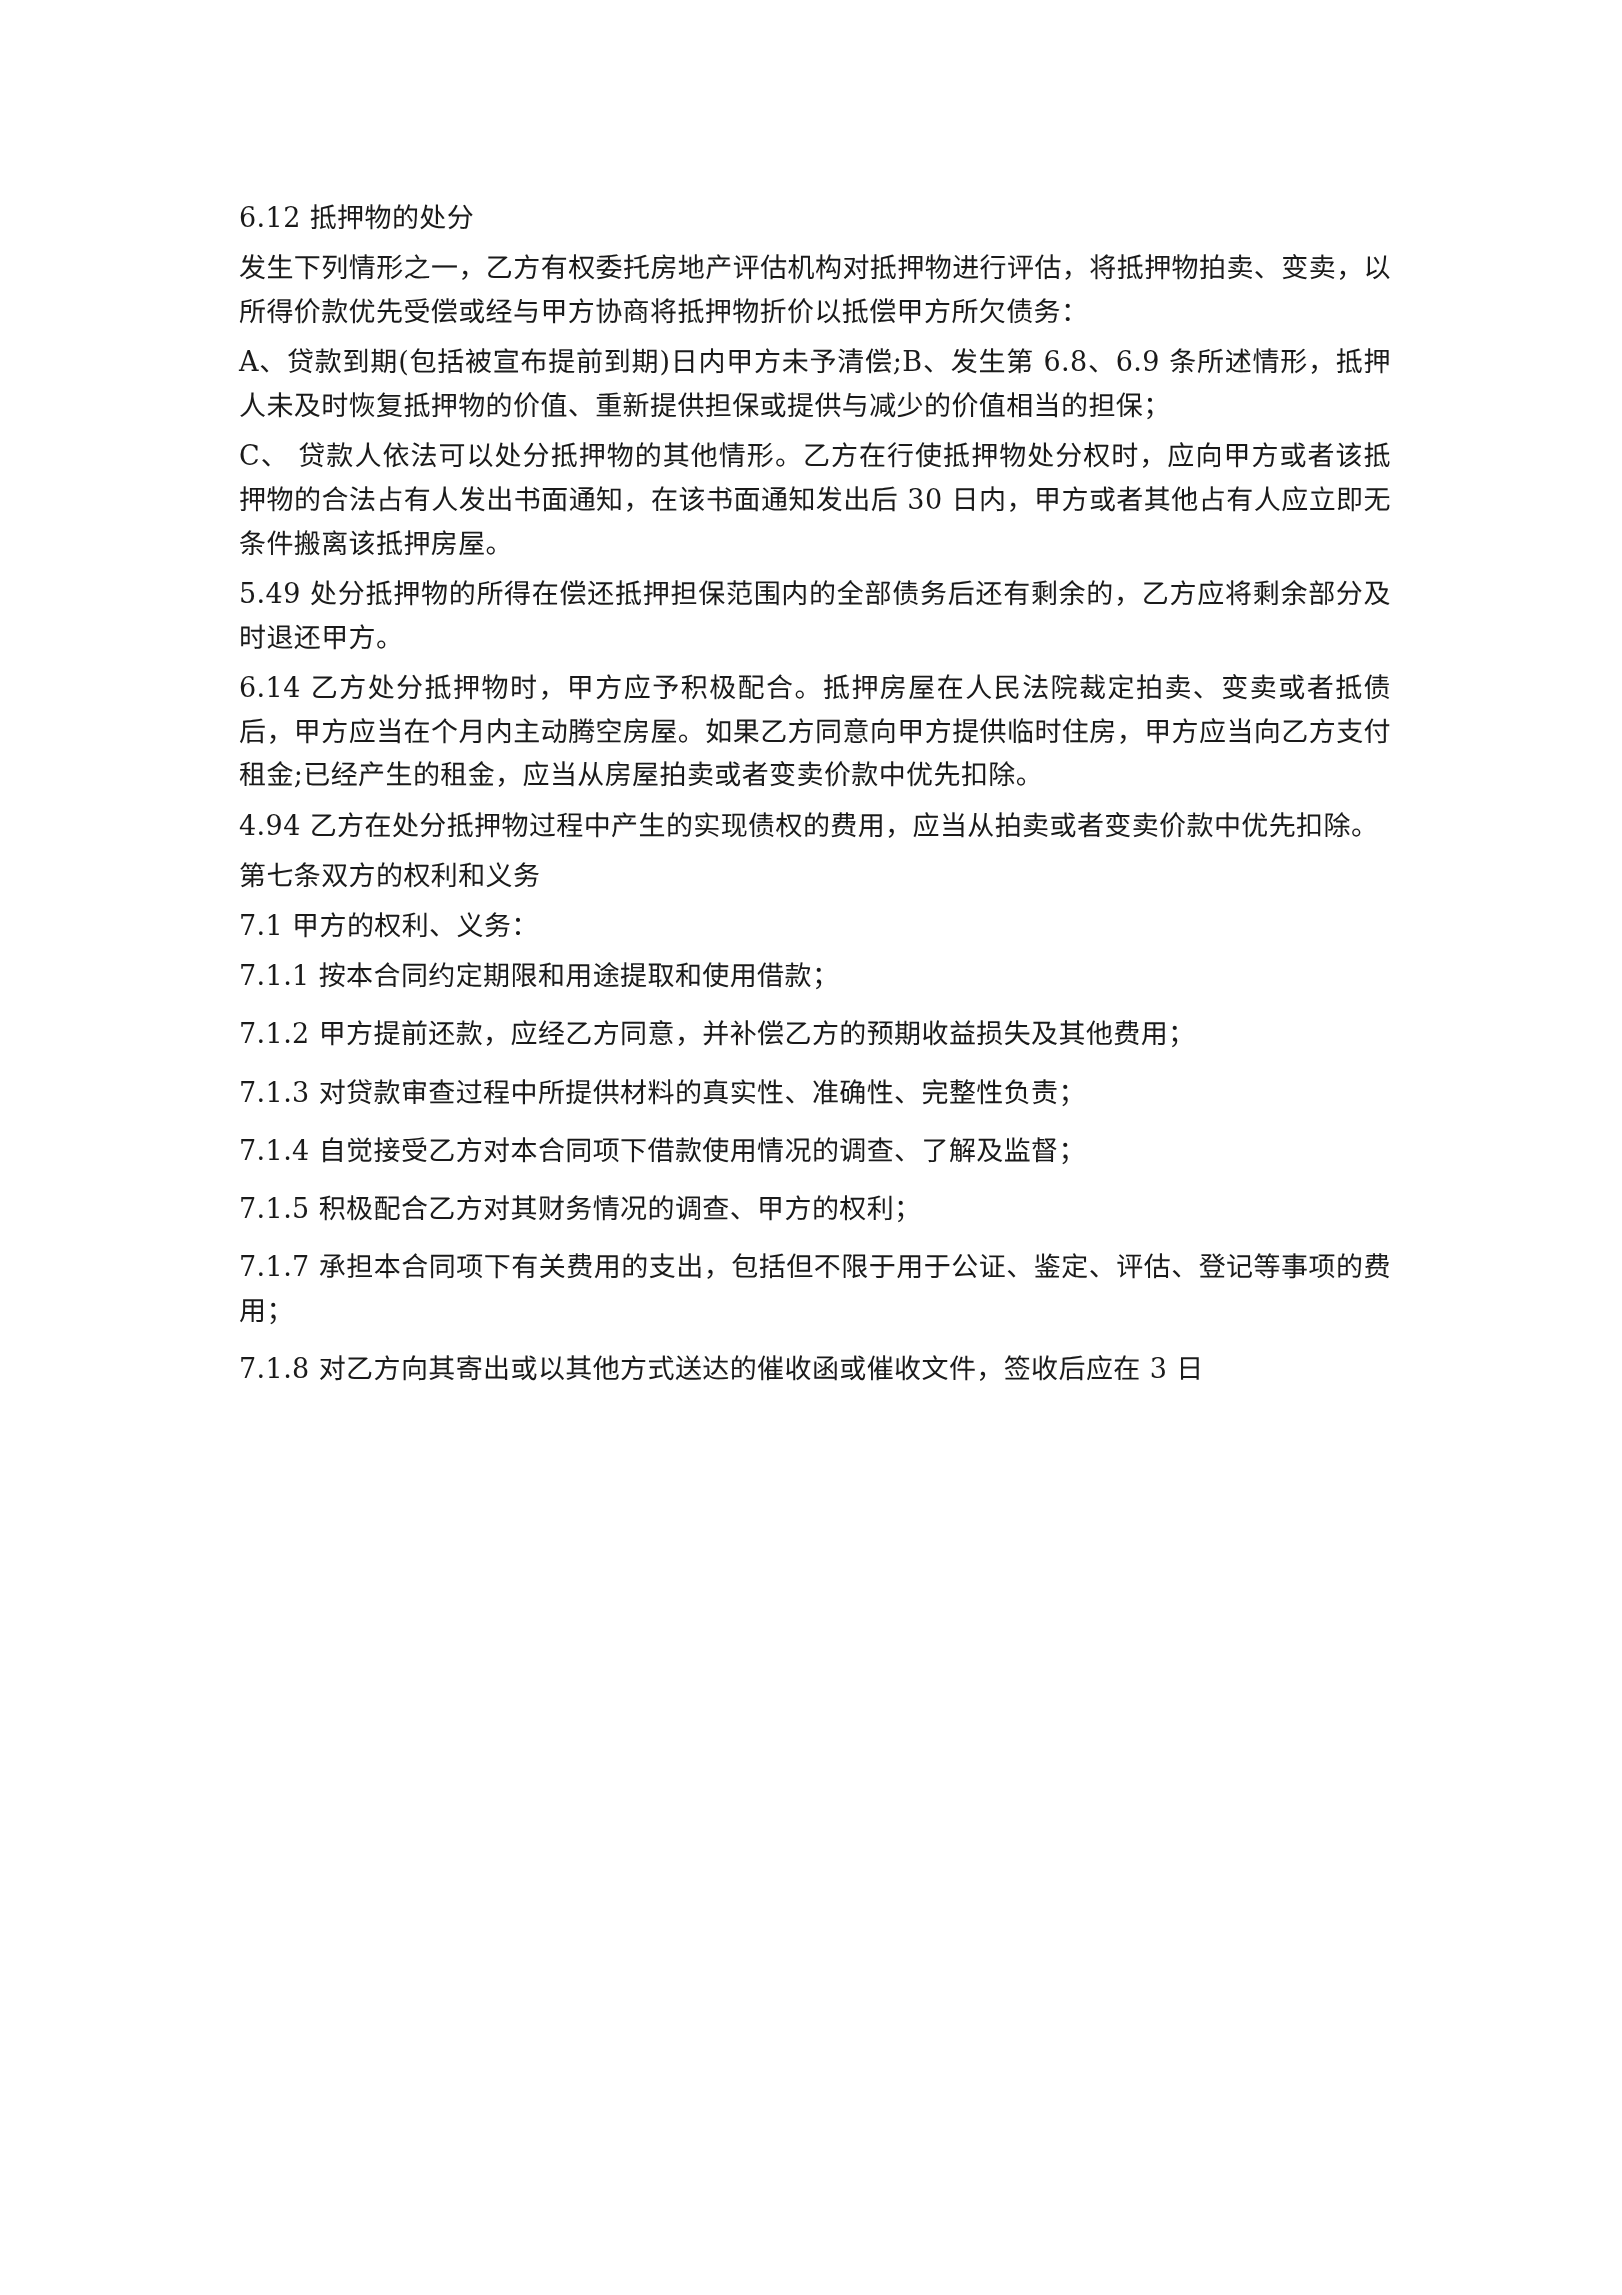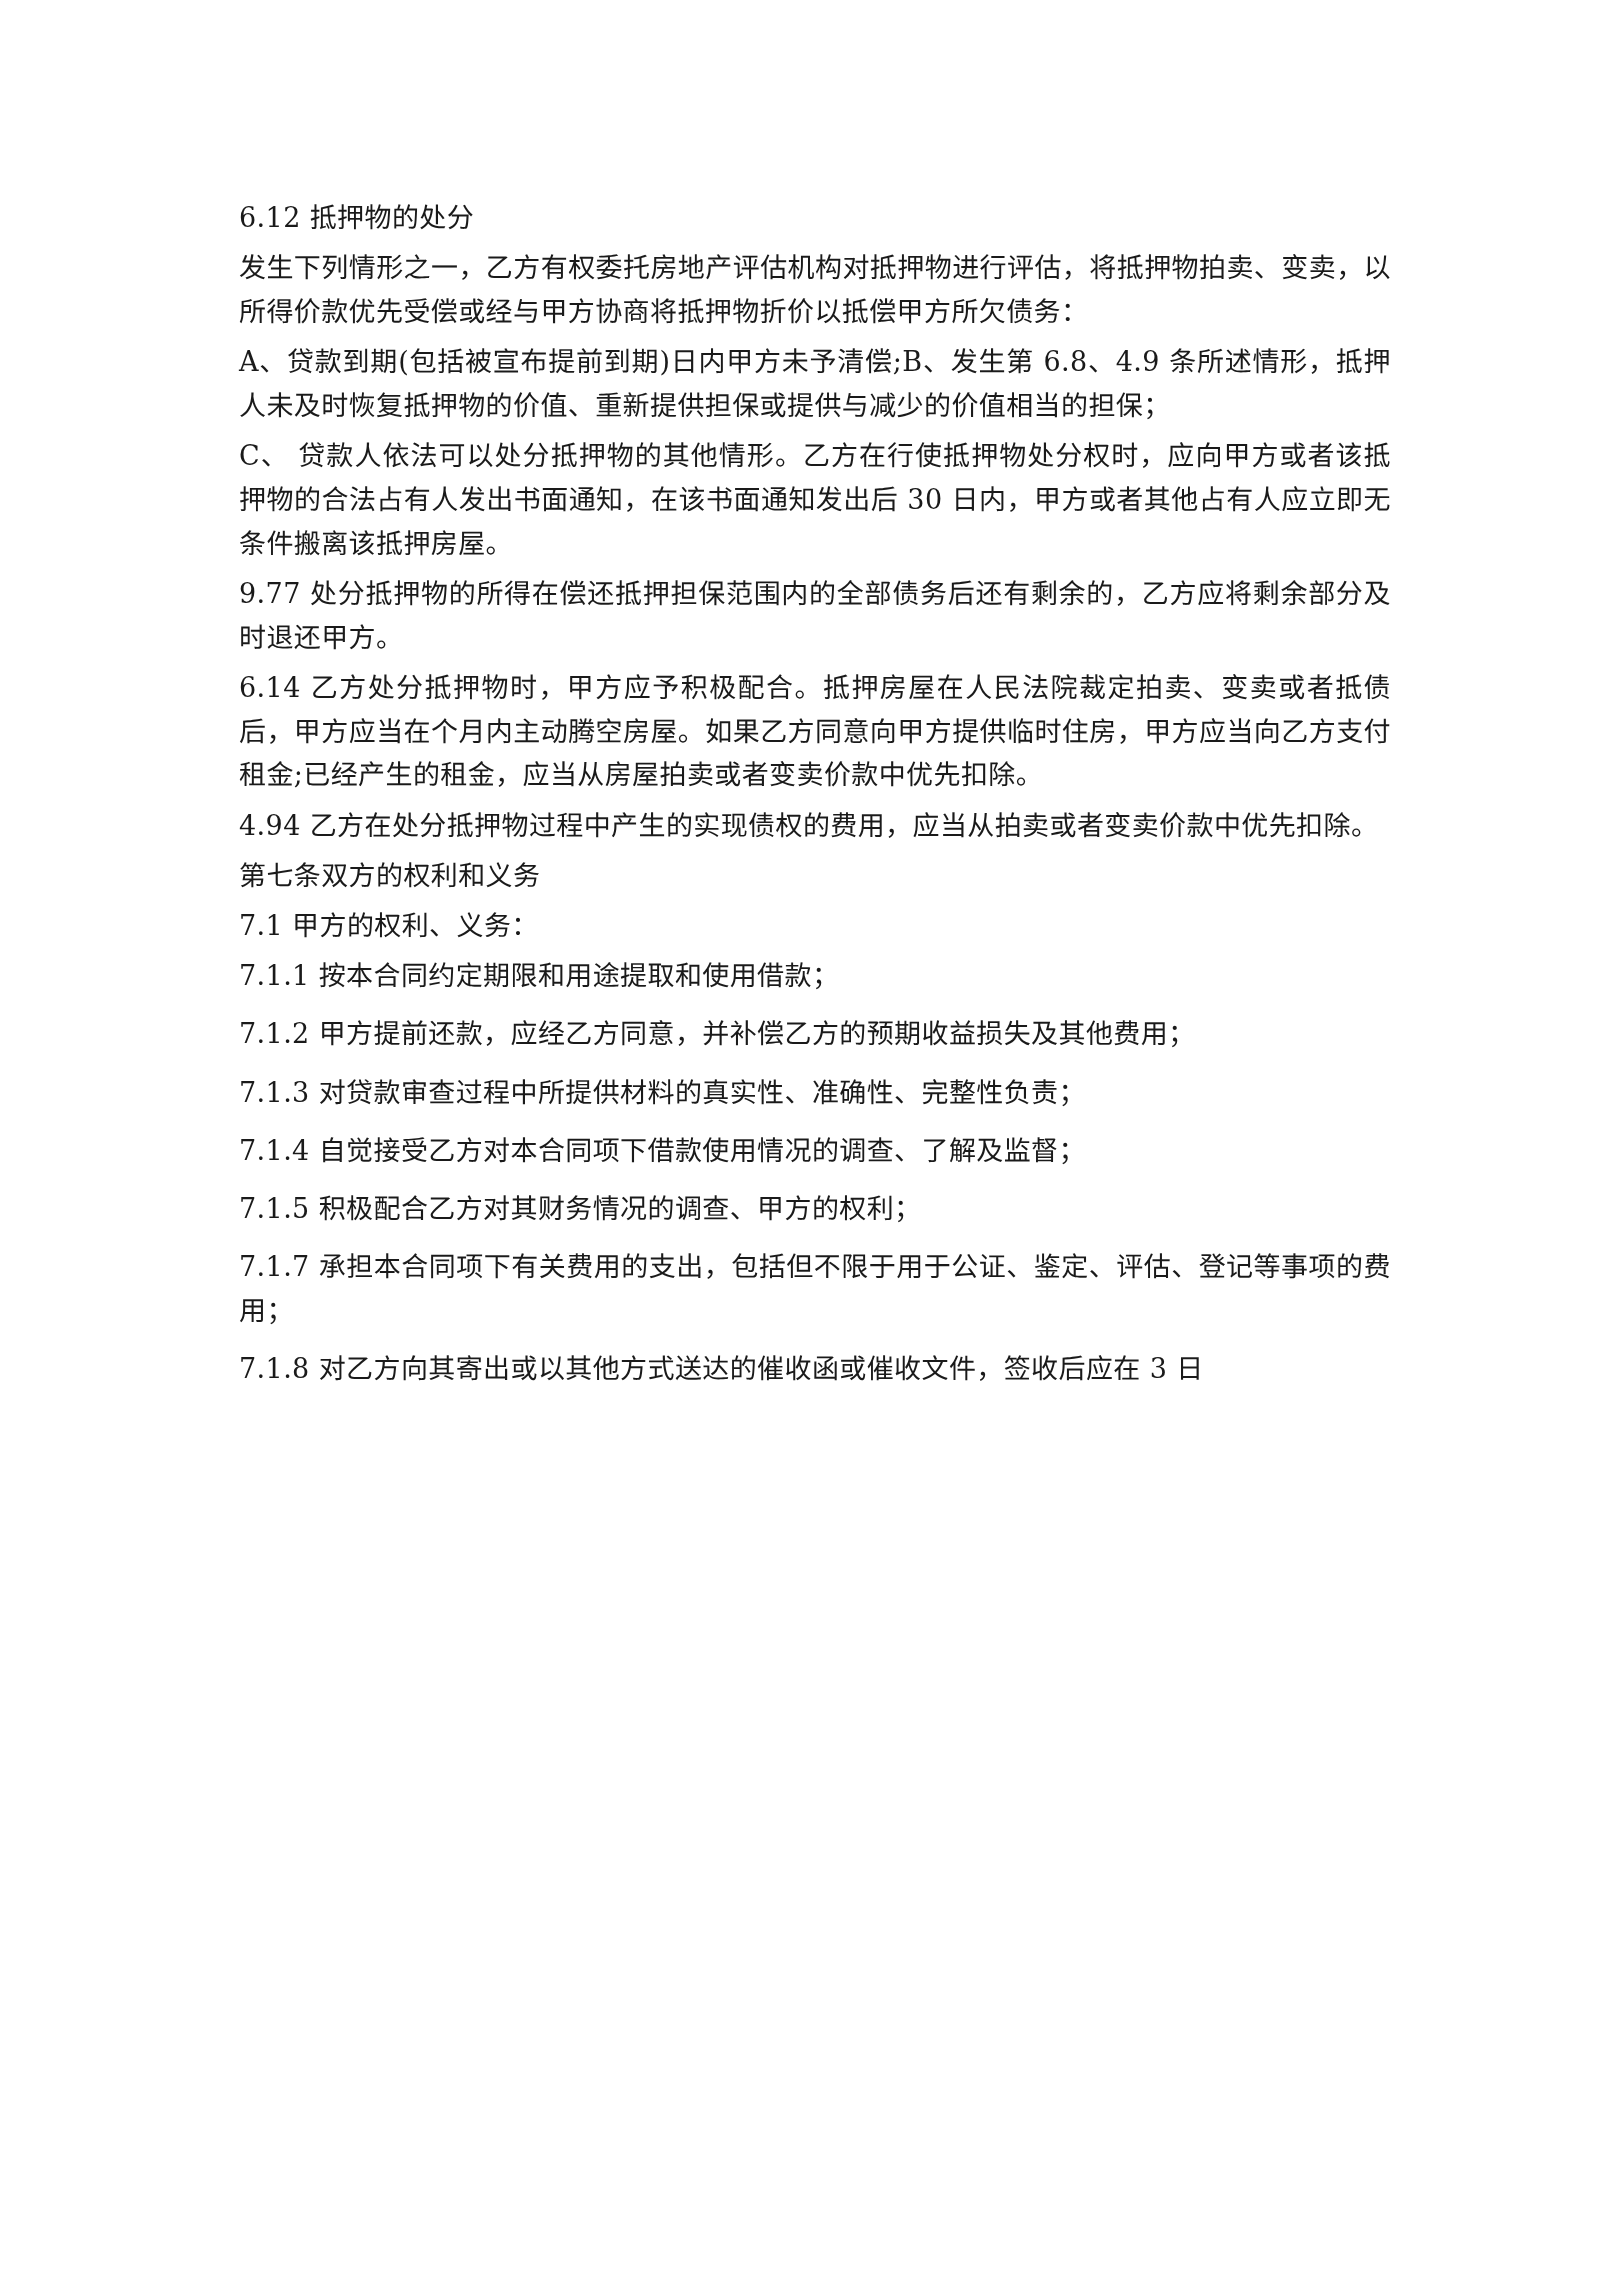--- a/index.html
+++ b/index.html
@@ -41,23 +41,23 @@
   }
 </style>
 </head>
 <body>
 
 <div class="page">
   <div class="content">
 
     <p class="para tight">6.12 抵押物的处分</p>
     <p class="para tight">发生下列情形之一，乙方有权委托房地产评估机构对抵押物进行评估，将抵押物拍卖、变卖，以所得价款优先受偿或经与甲方协商将抵押物折价以抵偿甲方所欠债务：</p>
-    <p class="para tight">A、贷款到期(包括被宣布提前到期)日内甲方未予清偿;B、发生第 6.8、4.9 条所述情形，抵押人未及时恢复抵押物的价值、重新提供担保或提供与减少的价值相当的担保；</p>
+    <p class="para tight">A、贷款到期(包括被宣布提前到期)日内甲方未予清偿;B、发生第 6.8、6.9 条所述情形，抵押人未及时恢复抵押物的价值、重新提供担保或提供与减少的价值相当的担保；</p>
     <p class="para tight">C、 贷款人依法可以处分抵押物的其他情形。乙方在行使抵押物处分权时，应向甲方或者该抵押物的合法占有人发出书面通知，在该书面通知发出后 30 日内，甲方或者其他占有人应立即无条件搬离该抵押房屋。</p>
-    <p class="para tight">9.77 处分抵押物的所得在偿还抵押担保范围内的全部债务后还有剩余的，乙方应将剩余部分及时退还甲方。</p>
+    <p class="para tight">5.49 处分抵押物的所得在偿还抵押担保范围内的全部债务后还有剩余的，乙方应将剩余部分及时退还甲方。</p>
     <p class="para tight">6.14 乙方处分抵押物时，甲方应予积极配合。抵押房屋在人民法院裁定拍卖、变卖或者抵债后，甲方应当在个月内主动腾空房屋。如果乙方同意向甲方提供临时住房，甲方应当向乙方支付租金;已经产生的租金，应当从房屋拍卖或者变卖价款中优先扣除。</p>
     <p class="para tight">4.94 乙方在处分抵押物过程中产生的实现债权的费用，应当从拍卖或者变卖价款中优先扣除。</p>
     <p class="para tight">第七条双方的权利和义务</p>
     <p class="para tight">7.1 甲方的权利、义务：</p>
     <p class="para loose">7.1.1 按本合同约定期限和用途提取和使用借款；</p>
     <p class="para loose">7.1.2 甲方提前还款，应经乙方同意，并补偿乙方的预期收益损失及其他费用；</p>
     <p class="para loose">7.1.3 对贷款审查过程中所提供材料的真实性、准确性、完整性负责；</p>
     <p class="para loose">7.1.4 自觉接受乙方对本合同项下借款使用情况的调查、了解及监督；</p>
     <p class="para loose">7.1.5 积极配合乙方对其财务情况的调查、甲方的权利；</p>
     <p class="para loose">7.1.7 承担本合同项下有关费用的支出，包括但不限于用于公证、鉴定、评估、登记等事项的费用；</p>

